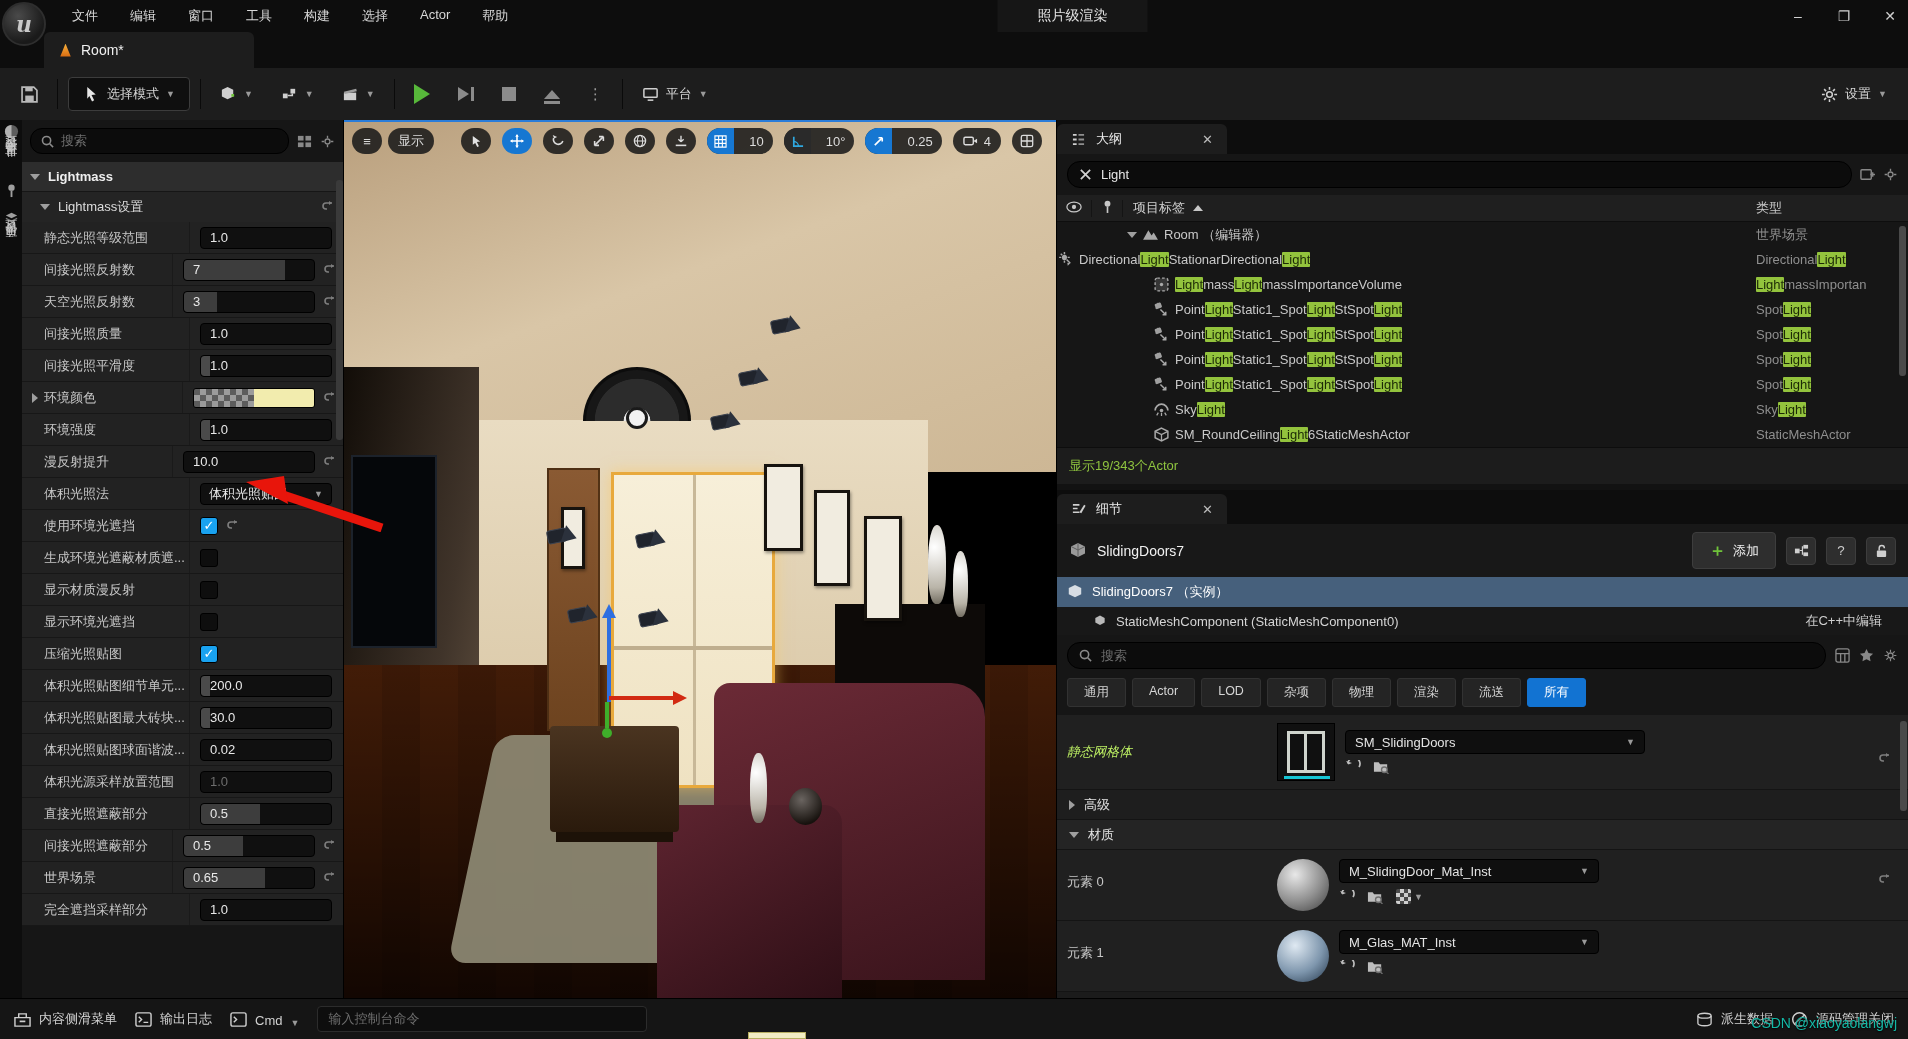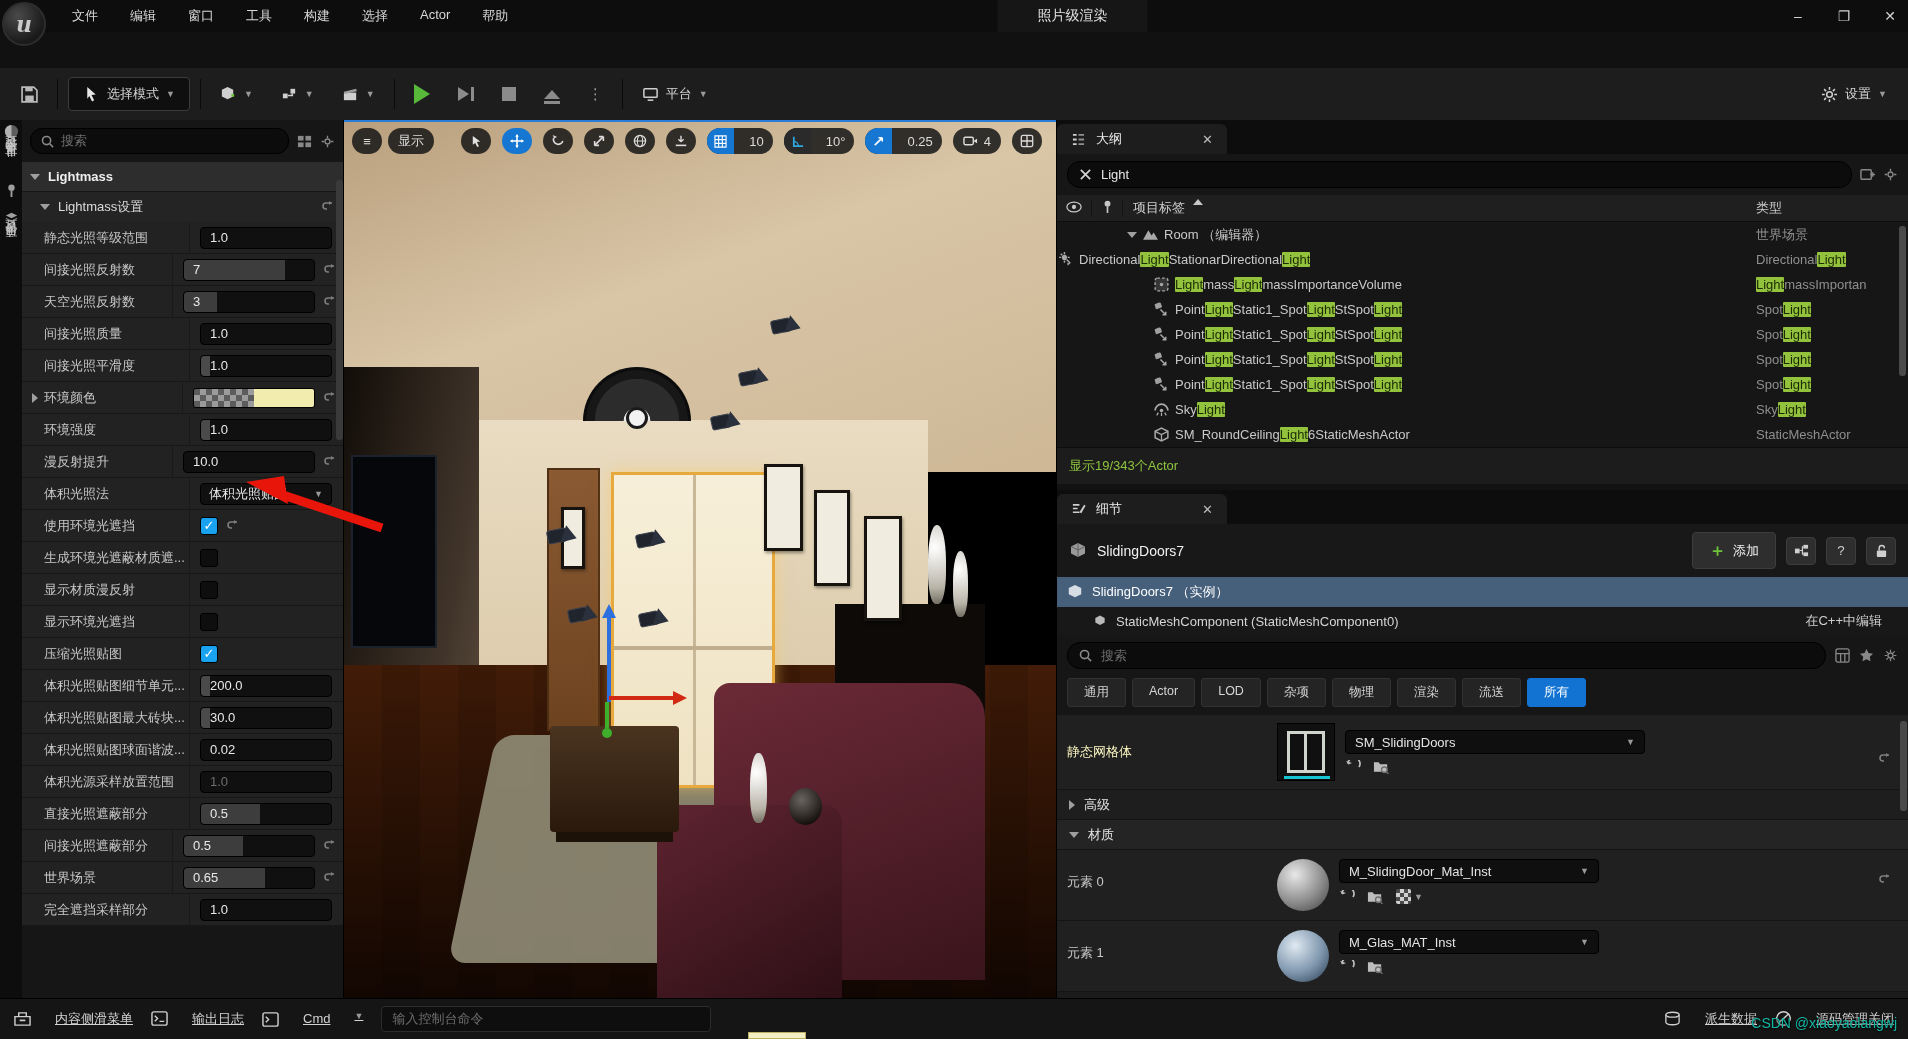--- a/index.html
+++ b/index.html
@@ -131,21 +131,21 @@
   .rpanel { width:852px; background:#121212; display:flex; flex-direction:column; border-left:1px solid #000; }
   .ptabrow { height:34px; background:#0d0d0d; display:flex; align-items:flex-end; }
   .ptab { background:#1d1d1d; height:30px; border-radius:6px 6px 0 0; display:flex; align-items:center; gap:10px; padding:0 14px; min-width:170px; color:#ececec; font-size:13px; }
   .ptab .x { margin-left:auto; color:#bbb; }
   .outliner { background:#161616; }
   .osearch { display:flex; align-items:center; gap:8px; padding:7px 10px; }
   .osearchbox { flex:1; background:#0c0c0c; border:1px solid #000; border-radius:13px; height:27px; display:flex; align-items:center; gap:9px; padding:0 11px; color:#e6e6e6; }
   .ohdr { display:flex; align-items:center; height:27px; background:#1f1f1f; border-bottom:1px solid #0e0e0e; color:#d0d0d0; }
   .ohdr .c1 { width:34px; text-align:center; }
   .ohdr .c2 { width:32px; text-align:center; border-left:1px solid #141414; border-right:1px solid #141414; }
-  .ohdr .cmain { flex:1; padding-left:10px; display:flex; gap:8px; }
+  .ohdr .cmain { flex:1; padding-left:10px; display:flex; align-items:center; gap:8px; }
   .ohdr .ctype { width:152px; color:#c9c9c9; }
   .otree { position:relative; }
   .orow { display:flex; align-items:center; height:25px; color:#c9c9c9; }
   .orow .oind { display:flex; align-items:center; gap:5px; flex:1; overflow:hidden; white-space:nowrap; }
   .orow .otype { width:152px; color:#8f8f8f; overflow:hidden; white-space:nowrap; }
   .hl { background:#93c33d; color:#1c2a06; border-radius:1px; }
   .oicon { width:17px; height:17px; flex:none; opacity:.9; }
   .ofooter { background:#1c1c1c; color:#8fc43f; padding:9px 12px; border-top:1px solid #0d0d0d; }
   .oscroll { position:absolute; right:2px; top:4px; width:7px; height:150px; background:#4a4a4a; border-radius:3px; }
 
@@ -156,41 +156,41 @@
   .sqbtn { width:30px; height:28px; background:#2e2e2e; border:1px solid #3d3d3d; border-radius:4px; display:flex; align-items:center; justify-content:center; color:#cdcdcd; }
   .selrow { background:#46607c; display:flex; align-items:center; gap:9px; height:30px; padding:0 10px; color:#fff; }
   .comprow { display:flex; align-items:center; gap:9px; height:28px; padding:0 10px 0 36px; background:#181818; color:#d5d5d5; }
   .comprow .note { margin-left:auto; color:#cfcfcf; padding-right:16px; }
   .dsearch { display:flex; align-items:center; gap:9px; padding:7px 10px; background:#161616; }
   .chips { display:flex; gap:6px; padding:2px 10px 8px; background:#161616; }
   .chip { background:#242424; border:1px solid #323232; border-radius:3px; color:#d5d5d5; padding:5px 16px; font-size:12.5px; }
   .chip.on { background:#1273d2; border-color:#1273d2; color:#fff; }
   .dbody { flex:1; background:#1b1b1b; position:relative; overflow:hidden; }
   .meshrow { display:flex; align-items:center; background:#202020; border-bottom:1px solid #141414; padding:8px 10px; gap:10px; }
-  .meshrow .mlabel { width:200px; color:#fef9c3; }
+  .meshrow .mlabel { width:200px; color:#bef264;font-style:italic; }
   .thumb { width:58px; height:58px; background:#101010; border:1px solid #000; position:relative; flex:none; }
   .thumb .doorart { position:absolute; left:9px; top:7px; width:38px; height:42px; border:3px solid #cfd4cd; }
   .thumb .doorart:before { content:""; position:absolute; left:14px; top:0; width:3px; height:100%; background:#cfd4cd; }
   .thumb .sel { position:absolute; left:6px; bottom:1px; width:46px; height:3px; background:#15c5d4; }
   .assetcol { display:flex; flex-direction:column; gap:6px; flex:1; }
   .assetdd { width:300px; height:24px; background:#0f0f0f; border:1px solid #000; border-radius:4px; display:flex; align-items:center; justify-content:space-between; padding:0 9px; color:#e4e4e4; }
   .arow { display:flex; gap:12px; align-items:center; color:#bdbdbd; }
   .secrow { display:flex; align-items:center; gap:9px; height:30px; padding:0 12px; background:#242424; border-bottom:1px solid #141414; color:#e2e2e2; }
   .elrow { display:flex; align-items:flex-start; background:#202020; border-bottom:1px solid #141414; padding:9px 10px; gap:10px; }
   .elrow .mlabel { width:200px; color:#c7c7c7; padding-top:14px; }
   .ball { width:52px; height:52px; border-radius:50%; flex:none; }
   .ball.gray { background:radial-gradient(circle at 35% 30%,#e8e8e8,#8e8e8e 55%,#3c3c3c); }
   .ball.blue { background:radial-gradient(circle at 35% 30%,#dfe9f2,#7e96ad 55%,#23364a); }
   .resetcol { width:26px; display:flex; justify-content:center; padding-top:14px; }
   .dscroll { position:absolute; right:1px; top:6px; width:7px; height:90px; background:#4a4a4a; border-radius:3px; }
   .checker2 { width:15px; height:15px; background:repeating-conic-gradient(#cfcfcf 0 25%, #4a4a4a 0 50%) 0 0/8px 8px; border-radius:2px; }
 
   
   .bottombar { position:absolute; left:0; right:0; bottom:0; height:41px; background:#151515; border-top:1px solid #000; display:flex; align-items:center; gap:18px; padding:0 14px; }
-  .bitem { display:flex; align-items:flex-start; gap:24px; color:#d2d2d2;text-decoration:underline; }
+  .bitem { display:flex; align-items:flex-end; gap:8px; color:#d2d2d2; }
   .cmdbox { background:#0e0e0e; border:1px solid #2c2c2c; border-radius:4px; height:26px; width:330px; display:flex; align-items:center; padding:0 10px; color:#6d6d6d; }
   .watermark { position:absolute; right:11px; bottom:8px; color:#14b8a6; font-size:14px; text-shadow:0 1px 2px #000; z-index:50; }
   .tinypopup { position:absolute; left:748px; bottom:0; width:58px; height:7px; background:#f3eec4; border:1px solid #b9b062; z-index:45; }
 
   svg { display:block; }
 </style>
 </head>
 <body>
 
 <div class="win">
@@ -208,20 +208,26 @@
         <div class="mi">帮助</div>
       </div>
     <div class="title-center">照片级渲染</div>
     <div class="winbtns">
       <span>–</span>
       <span>❐</span>
       <span>✕</span>
     </div>
   </div>
 
+  <div class="tabstrip">
+    <div class="leveltab">
+      <span class="flame"></span>
+      <span>Room*</span>
+    </div>
+  </div>
 
   <div class="toolbar">
     <button class="tbtn">
       <svg class="icon16" viewBox="0 0 16 16">
           <path d="M1 1h11l3 3v11H1z" fill="none" stroke="#b9b9b9" stroke-width="1.6"></path>
           <rect x="4" y="9" width="8" height="6" fill="#b9b9b9"></rect>
           <rect x="4" y="1" width="7" height="4" fill="#b9b9b9"></rect>
         </svg>
     </button>
     <div class="tb-divider"></div>

